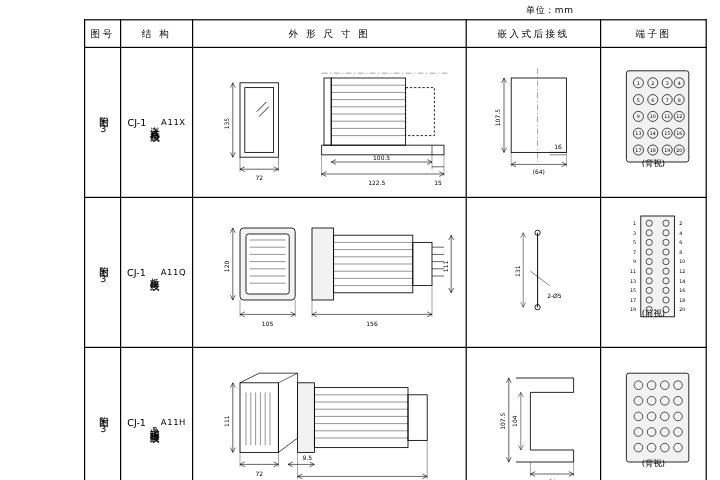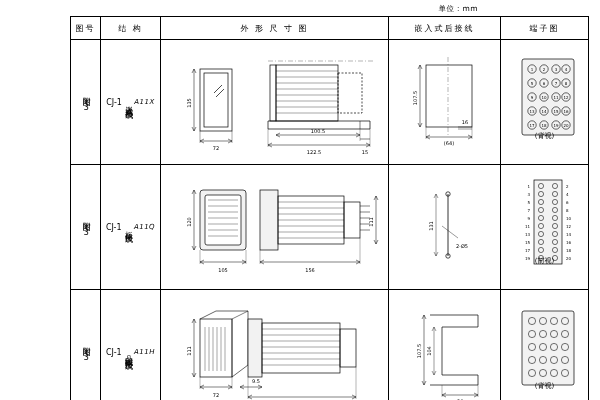--- a/index.html
+++ b/index.html
@@ -80,21 +80,21 @@
     justify-content: center;
     height: 100%;
     gap: 2px;
   }
   .struct-top { font-size: 8px; }
   .struct-mid {
     display: flex;
     flex-direction: row-reverse;
     justify-content: center;
   }
-  .struct-bot { font-size: 7px; letter-spacing: 0.5px; font-style: italic; }
+  .struct-bot { font-size: 7px; letter-spacing: 0.5px; }
 
   .cellwrap { position: relative; width: 100%; height: 100%; }
   svg.diagram { display: block; }
   .sublabel {
     position: absolute;
     bottom: 20px;
     width: 100%;
     text-align: center;
     font-size: 7px;
   }

